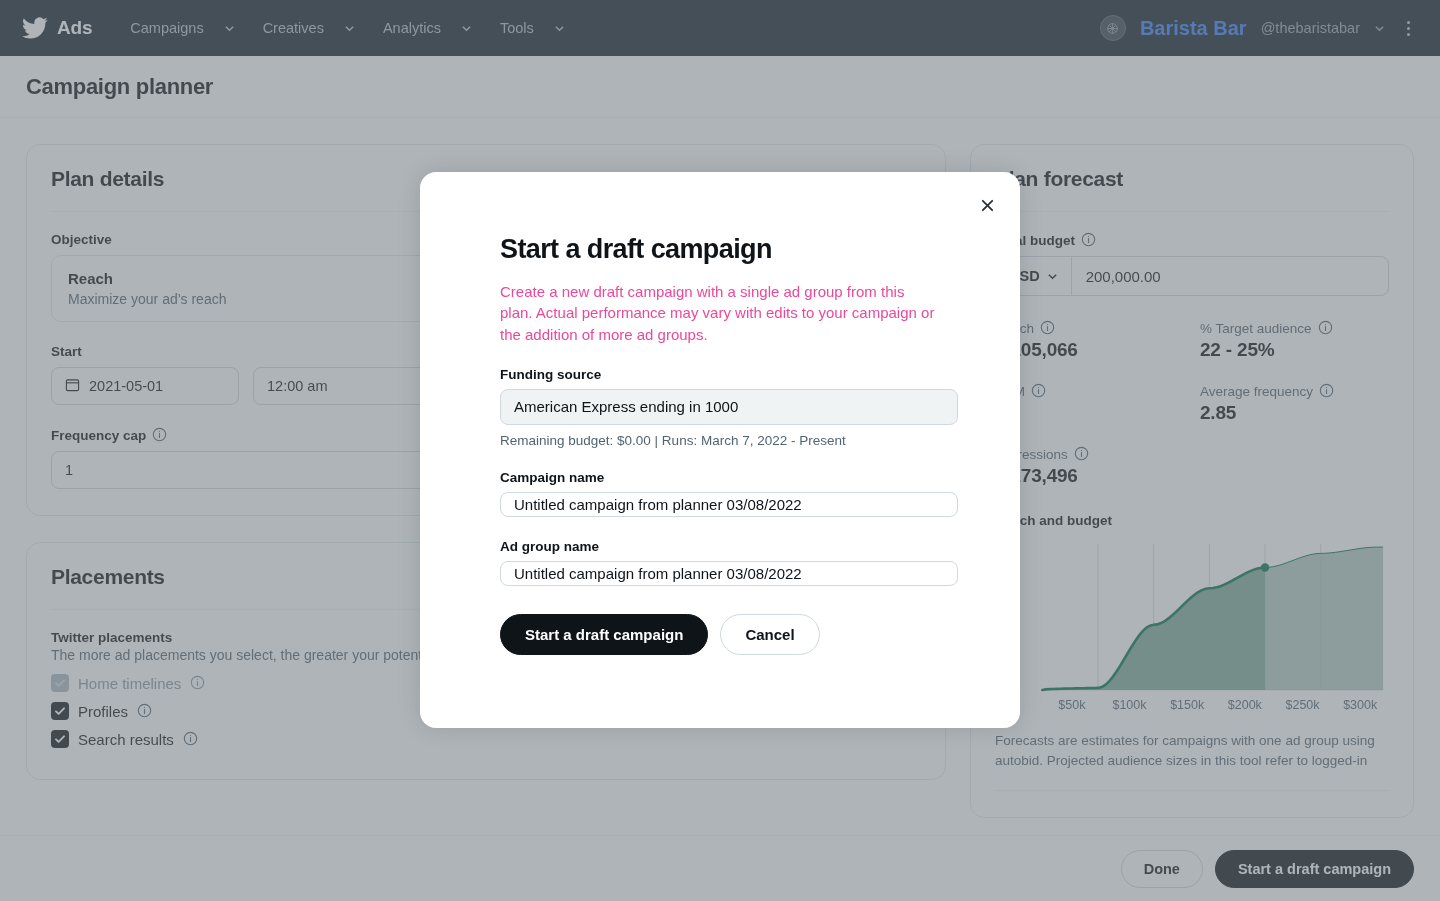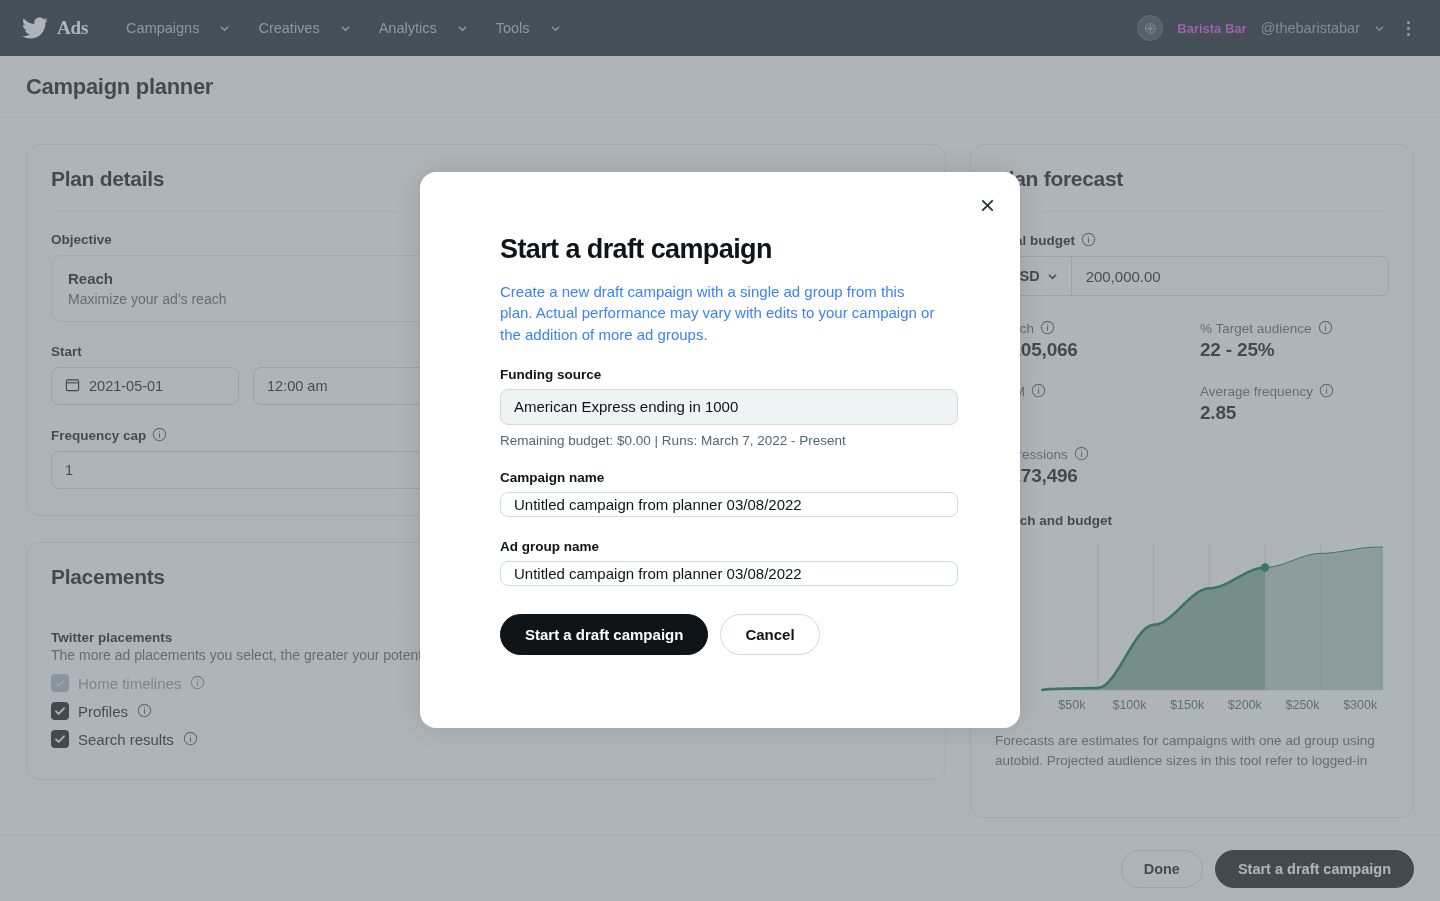--- a/index.html
+++ b/index.html
@@ -15,37 +15,37 @@
     position: absolute; inset: 0;
     background: #ffffff;
   }
 
   
   .topnav {
     height: 56px; background: #15202b;
     display: flex; align-items: center;
     padding: 0 22px;
   }
-  .brand { display: flex; align-items: center; gap: 9px; margin-right: 24px; font-family: Liberation Serif, serif; }
+  .brand { display: flex; align-items: center; gap: 9px; margin-right: 24px; }
   .brand-bird { width: 26px; height: 26px; display:block; }
   .brand-text { color:#fff; font-size:19px; font-weight:700; letter-spacing:-0.2px; }
   .navitems { display: flex; align-items: center; gap: 0px; }
   .navitem {
     display:flex; align-items:center; gap:20px;
     color:#b6bfc7; font-size:14.5px; font-weight:500;
     padding: 8px 14px; cursor:pointer; white-space:nowrap;
   }
   .chev { width:11px; height:11px; display:block; }
   .nav-right { margin-left:auto; display:flex; align-items:center; gap:14px; }
   .avatar {
     width:26px; height:26px; border-radius:50%;
     background:#3b4650; border:1px solid #5b666f;
     display:flex; align-items:center; justify-content:center;
   }
-  .acct-name { color:#d946ef; font-size:13px; font-weight:700; }
+  .acct-name { color:#3b82f6; font-size:20px; font-weight:700; }
   .acct-handle { color:#9aa4ad; font-size:14.5px; font-weight:400; }
   .kebab { display:flex; flex-direction:column; gap:3px; padding: 6px 8px; cursor:pointer;}
   .kebab i { width:3px; height:3px; border-radius:50%; background:#c3ccd3; display:block;}
 
   
   .page-header {
     height: 62px; display:flex; align-items:center;
     padding: 0 26px; border-bottom: 1px solid #eff3f4;
     background:#fff;
   }
@@ -157,21 +157,21 @@
   }
   .modal-close {
     position:absolute; right:18px; top:18px;
     width:30px; height:30px; border-radius:50%;
     display:flex; align-items:center; justify-content:center; cursor:pointer;
     background:transparent; border:none;
   }
   .modal-close svg { width:15px; height:15px; display:block;}
   .modal-inner { padding: 62px 62px 0 80px; }
   .modal-title { font-size:27px; font-weight:800; color:#0f1419; letter-spacing:-0.6px; }
-  .modal-desc { font-size:15px; color:#3b82f6; line-height:1.42; margin-top:16px; max-width:440px;}
+  .modal-desc { font-size:15px; color:#ec4899; line-height:1.42; margin-top:16px; max-width:440px;}
   .m-label { font-size:13.5px; font-weight:700; color:#0f1419; margin-top:22px; margin-bottom:7px;}
   .m-readonly {
     height:36px; border:1px solid #cfd9de; border-radius:8px;
     background:#eff3f4; display:flex; align-items:center;
     padding: 0 13px; font-size:15px; color:#0f1419;
   }
   .m-hint { font-size:13.5px; color:#536471; margin-top:8px; }
   .m-input {
     height:25px; width:100%; border:1px solid #cfd9de; border-radius:8px;
     background:#fff; padding: 0 13px; font-size:15px; color:#0f1419;

